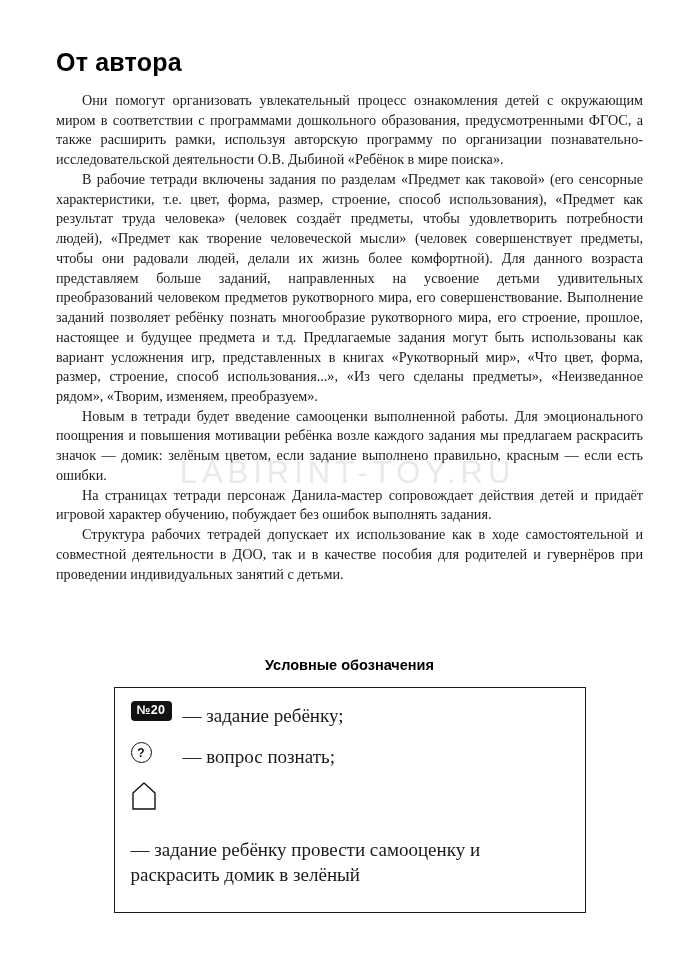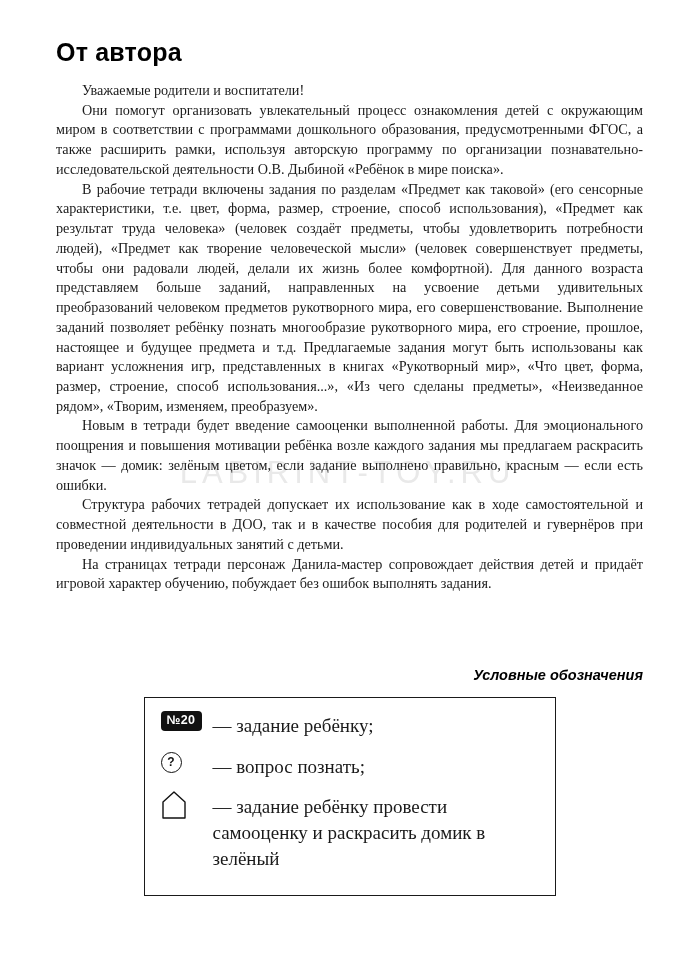--- a/index.html
+++ b/index.html
@@ -13,61 +13,60 @@
     font-family: "Liberation Serif", serif;
     color: #1a1a1a;
     position: relative;
     overflow: hidden;
   }
   .page {
     position: relative;
     width: 699px;
     height: 960px;
     box-sizing: border-box;
-    padding: 38px 56px 0 56px;
+    padding: 48px 56px 0 56px;
   }
   h1.title {
     font-family: "Liberation Sans", sans-serif;
     font-size: 25px;
     font-weight: bold;
     margin: 0 0 14px 0;
     letter-spacing: 0.2px;
     color: #000;
   }
   .body-text p {
     margin: 0;
     font-size: 14.2px;
     line-height: 1.39;
     text-align: justify;
     text-indent: 26px;
     hyphens: auto;
   }
   .spacer-sm { height: 7px; }
   .legend-title {
-    text-align: right;
+    text-align: center;
     font-family: "Liberation Sans", sans-serif;
     font-weight: bold;
     font-size: 14.5px;
     margin: 0;
     color: #000;
-    font-style: italic;
   }
   .legend-box {
     margin: 14px auto 0 auto;
-    width: 412px;
+    width: 472px;
     border: 1px solid #1a1a1a;
     box-sizing: border-box;
     padding: 13px 16px 14px 16px;
   }
   .legend-row {
     display: flex;
     align-items: flex-start;
     margin-bottom: 13px;
   }
-  .legend-row:last-child { margin-bottom: 10px; }
+  .legend-row:last-child { margin-bottom: 10px; flex-direction: column; }
   .legend-icon {
     width: 52px;
     flex: 0 0 52px;
     display: flex;
     align-items: flex-start;
     justify-content: flex-start;
   }
   .legend-desc {
     font-size: 19px;
     line-height: 1.35;
@@ -128,26 +127,25 @@
   }
 </style>
 </head>
 <body>
 
 <div class="page">
 
   <h1 class="title">От автора</h1>
 
   <div class="body-text">
-    <p>Уважаемые родители и воспитатели!</p>
     <p>Они помогут организовать увлекательный процесс ознакомления детей с окружающим миром в соответствии с программами дошкольного образования, предусмотренными ФГОС, а также расширить рамки, используя авторскую программу по организации познавательно-исследовательской деятельности О.В. Дыбиной «Ребёнок в мире поиска».</p>
     <p>В рабочие тетради включены задания по разделам «Предмет как таковой» (его сенсорные характеристики, т.е. цвет, форма, размер, строение, способ использования), «Предмет как результат труда человека» (человек создаёт предметы, чтобы удовлетворить потребности людей), «Предмет как творение человеческой мысли» (человек совершенствует предметы, чтобы они радовали людей, делали их жизнь более комфортной). Для данного возраста представляем больше заданий, направленных на усвоение детьми удивительных преобразований человеком предметов рукотворного мира, его совершенствование. Выполнение заданий позволяет ребёнку познать многообразие рукотворного мира, его строение, прошлое, настоящее и будущее предмета и т.д. Предлагаемые задания могут быть использованы как вариант усложнения игр, представленных в книгах «Рукотворный мир», «Что цвет, форма, размер, строение, способ использования...», «Из чего сделаны предметы», «Неизведанное рядом», «Творим, изменяем, преобразуем».</p>
     <p>Новым в тетради будет введение самооценки выполненной работы. Для эмоционального поощрения и повышения мотивации ребёнка возле каждого задания мы предлагаем раскрасить значок — домик: зелёным цветом, если задание выполнено правильно, красным — если есть ошибки.</p>
+    <p>На страницах тетради персонаж Данила-мастер сопровождает действия детей и придаёт игровой характер обучению, побуждает без ошибок выполнять задания.</p>
     <p>Структура рабочих тетрадей допускает их использование как в ходе самостоятельной и совместной деятельности в ДОО, так и в качестве пособия для родителей и гувернёров при проведении индивидуальных занятий с детьми.</p>
-    <p>На страницах тетради персонаж Данила-мастер сопровождает действия детей и придаёт игровой характер обучению, побуждает без ошибок выполнять задания.</p>
     <div class="spacer-sm"></div>
   </div>
 
   <div class="watermark">LABIRINT-TOY.RU</div>
 
   <div style="height:66px"></div>
 
   <p class="legend-title">Условные обозначения</p>
 
   <div class="legend-box">

